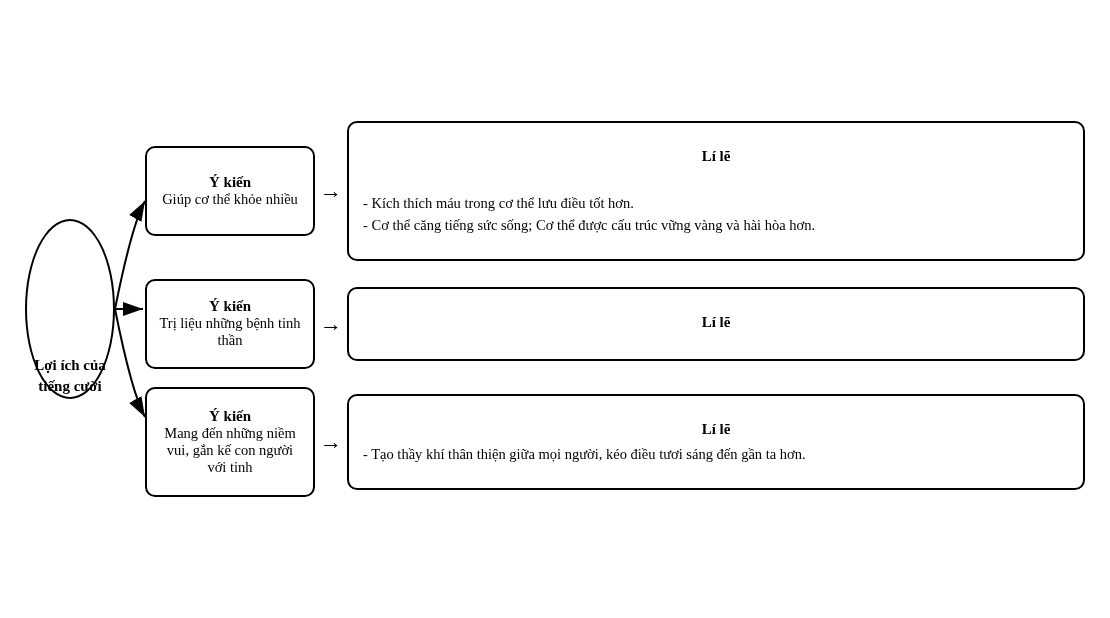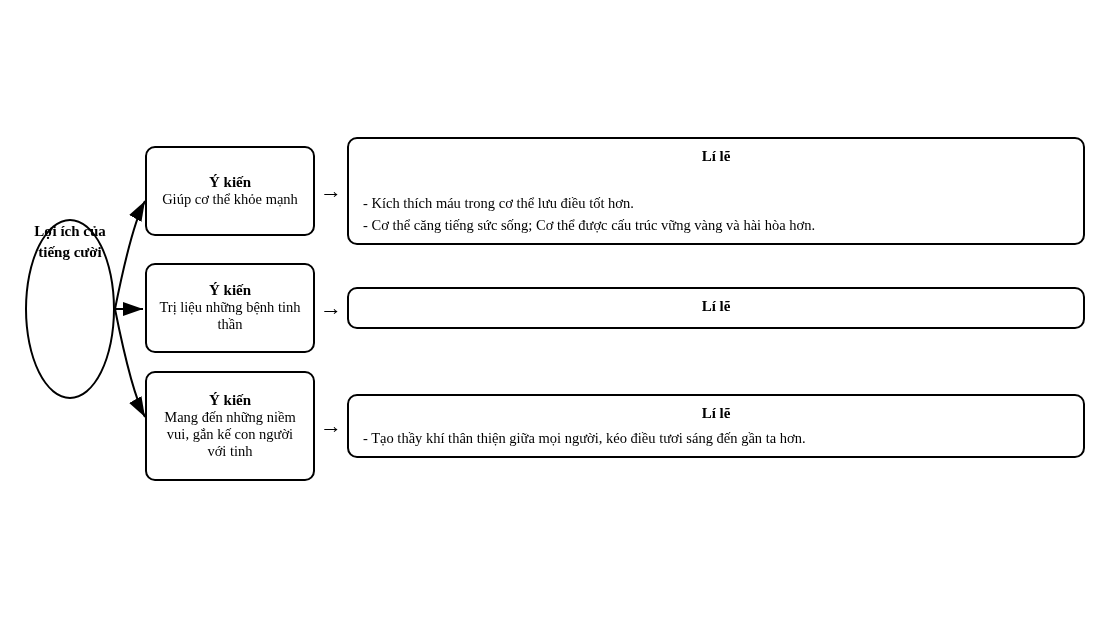--- a/index.html
+++ b/index.html
@@ -20,21 +20,21 @@
       display: flex;
       align-items: center;
     }
     
     .ellipse {
       width: 90px;
       height: 180px;
       border: 2px solid #000;
       border-radius: 50%;
       display: flex;
-      align-items: flex-start;
+      align-items: flex-end;
       justify-content: center;
       text-align: center;
       font-size: 15px;
       font-weight: bold;
       flex-shrink: 0;
       line-height: 1.4;
     }
     .opinion-box {
       width: 170px;
       min-height: 90px;
@@ -48,21 +48,21 @@
       align-items: center;
       justify-content: center;
     }
     .opinion-box .label {
       font-weight: bold;
       font-size: 15px;
     }
     .reason-box {
       border: 2px solid #000;
       border-radius: 10px;
-      padding: 6px 14px;
+      padding: 22px 14px;
       font-size: 14.5px;
       line-height: 1.5;
     }
     .reason-box .label {
       font-weight: bold;
       text-align: center;
       display: block;
       margin-bottom: 4px;
       font-size: 15px;
     }
@@ -101,21 +101,21 @@
 
   <div class="ellipse">
     <span>Lợi ích của tiếng cười</span>
   </div>
 
   <div style="display:flex; flex-direction:column; gap:18px; margin-left:30px; flex:1;">
 
     <div class="row-wrapper">
       <div class="opinion-box">
         <span class="label">Ý kiến</span>
-        <span>Giúp cơ thể khỏe mạnh</span>
+        <span>Giúp cơ thể khỏe nhiều</span>
       </div>
       <div style="width:32px; text-align:center; font-size:22px; flex-shrink:0;">
         <span>→</span>
       </div>
       <div class="reason-box" style="flex:1;">
         <span class="label">Lí lẽ</span>
         <br>
         <span>- <span>Kích thích máu trong cơ thể lưu điều tốt hơn.</span></span><br>
         <span>- <span>Cơ thể căng tiếng sức sống; Cơ thể được cấu trúc vững vàng và hài hòa hơn.</span></span>
       </div>

